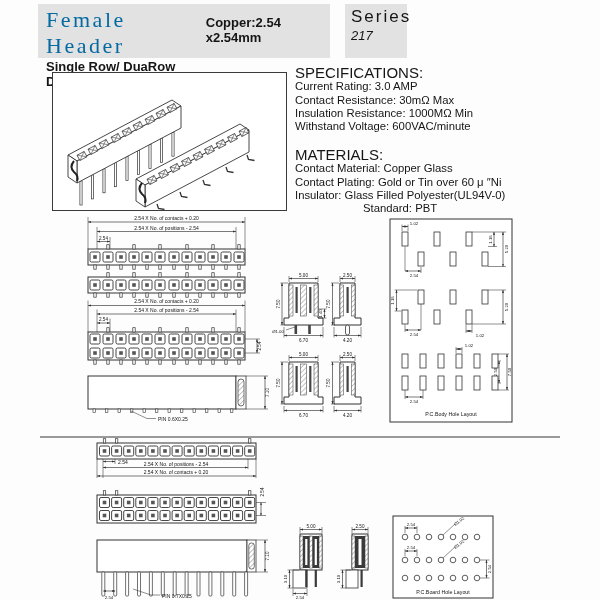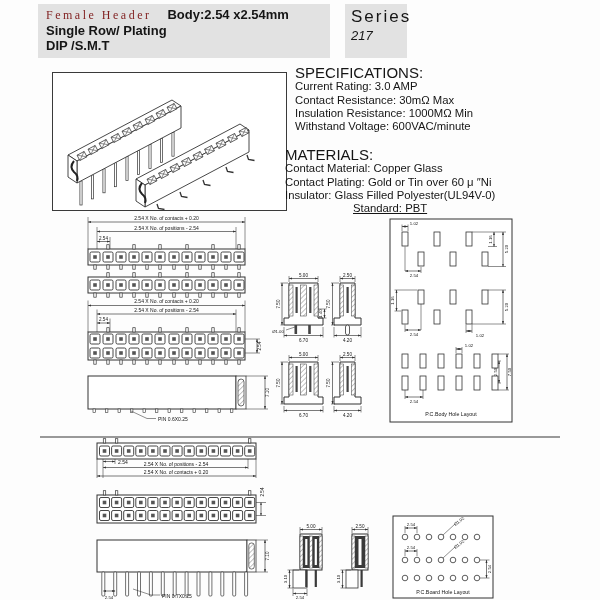--- a/index.html
+++ b/index.html
@@ -1,51 +1,51 @@
 <!DOCTYPE html>
 <html><head>
 <meta charset="utf-8">
 <style>
   html,body{margin:0;padding:0;}
   body{width:600px;height:600px;position:relative;background:#fdfdfd;font-family:"Liberation Sans","DejaVu Sans",sans-serif;color:#151515;overflow:hidden;}
   .abs{position:absolute;}
   .graybox{background:#e2e2e2;}
   .title-box{left:38px;top:4px;width:292px;height:54px;padding:3px 8px 0 8px;box-sizing:border-box;}
   .title-row{display:flex;align-items:baseline;}
-  .page-title{font-family:"Liberation Serif","DejaVu Serif",serif;font-size:12px;letter-spacing:2.5px;color:#7f1d1d;}
+  .page-title{font-family:"Liberation Serif","DejaVu Serif",serif;font-size:22px;letter-spacing:2.5px;color:#0369a1;}
   .pitch{font-size:13px;font-weight:bold;margin-left:16px;}
   .subline{font-size:13px;font-weight:bold;line-height:15px;}
   .series-box{left:345px;top:4px;width:62px;height:54px;padding:3px 6px 0 6px;box-sizing:border-box;}
   .series-label{font-family:Liberation Sans, sans-serif;font-size:17px;letter-spacing:2px;}
   .series-num{font-size:13px;margin-top:1px;font-style:italic;}
   .product-box{left:52px;top:72px;width:233px;height:137px;border:1.2px solid #3a3a3a;background:#fff;}
   .specs{left:295px;top:66px;width:300px;font-size:11.3px;line-height:13.3px;}
   .spec-head{font-size:15px;margin-bottom:1px;}
-  .materials{left:285px;top:148px;width:300px;font-size:11.3px;line-height:13.3px;}
-  .std-line{margin-left:68px;text-decoration:underline;}
+  .materials{left:295px;top:148px;width:300px;font-size:11.3px;line-height:13.3px;}
+  .std-line{margin-left:68px;}
   svg text{font-family:"Liberation Sans","DejaVu Sans",sans-serif;fill:#151515;}
   .dm{font-size:4.6px;text-anchor:middle;}
   .dm5{font-size:5px;text-anchor:middle;}
   .dmS{font-size:5px;text-anchor:start;}
   .dm44{font-size:4.3px;text-anchor:middle;}
   .lbl{font-size:5.3px;text-anchor:middle;}
   line.dim{stroke:#333;stroke-width:.65;marker-start:url(#arr);marker-end:url(#arr);}
   line.ext,path.ldr{stroke:#333;stroke-width:.55;fill:none;}
   .ol{stroke:#333;stroke-width:1;}
   .ol8{stroke:#333;stroke-width:.8;}
 </style>
 </head>
 <body>
 
 <div class="abs graybox title-box">
   <div class="title-row">
     <span class="page-title">Female Header</span>
-    <span class="pitch">Body:2.54 x2.54mm</span>
+    <span class="pitch">Copper:2.54 x2.54mm</span>
   </div>
-  <div class="subline">Single Row/ Plating</div>
+  <div class="subline">Single Row/ DuaRow</div>
   <div class="subline">DIP /S.M.T</div>
 </div>
 <div class="abs graybox series-box">
   <div class="series-label">Series</div>
   <div class="series-num">217</div>
 </div>
 
 <div class="abs product-box">
 <svg width="233" height="137" viewBox="0 0 233 137">
   <defs>

